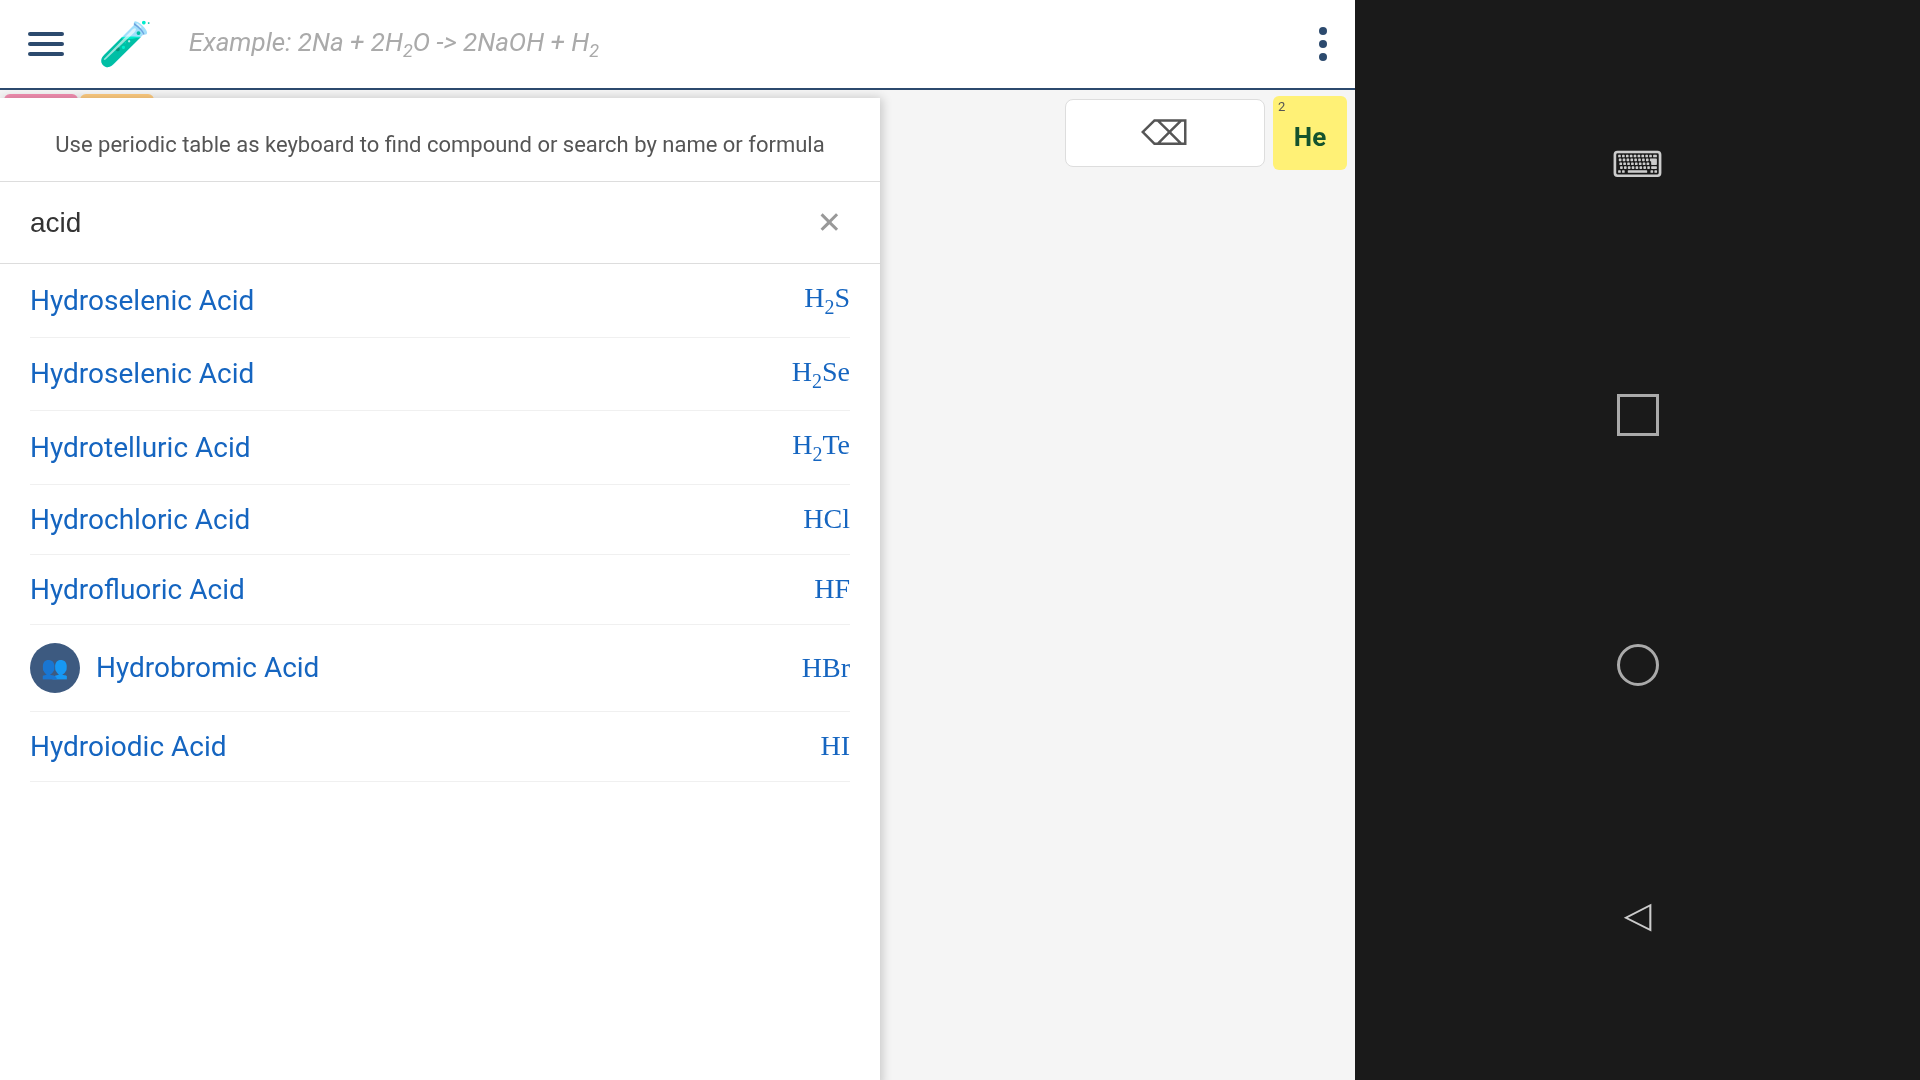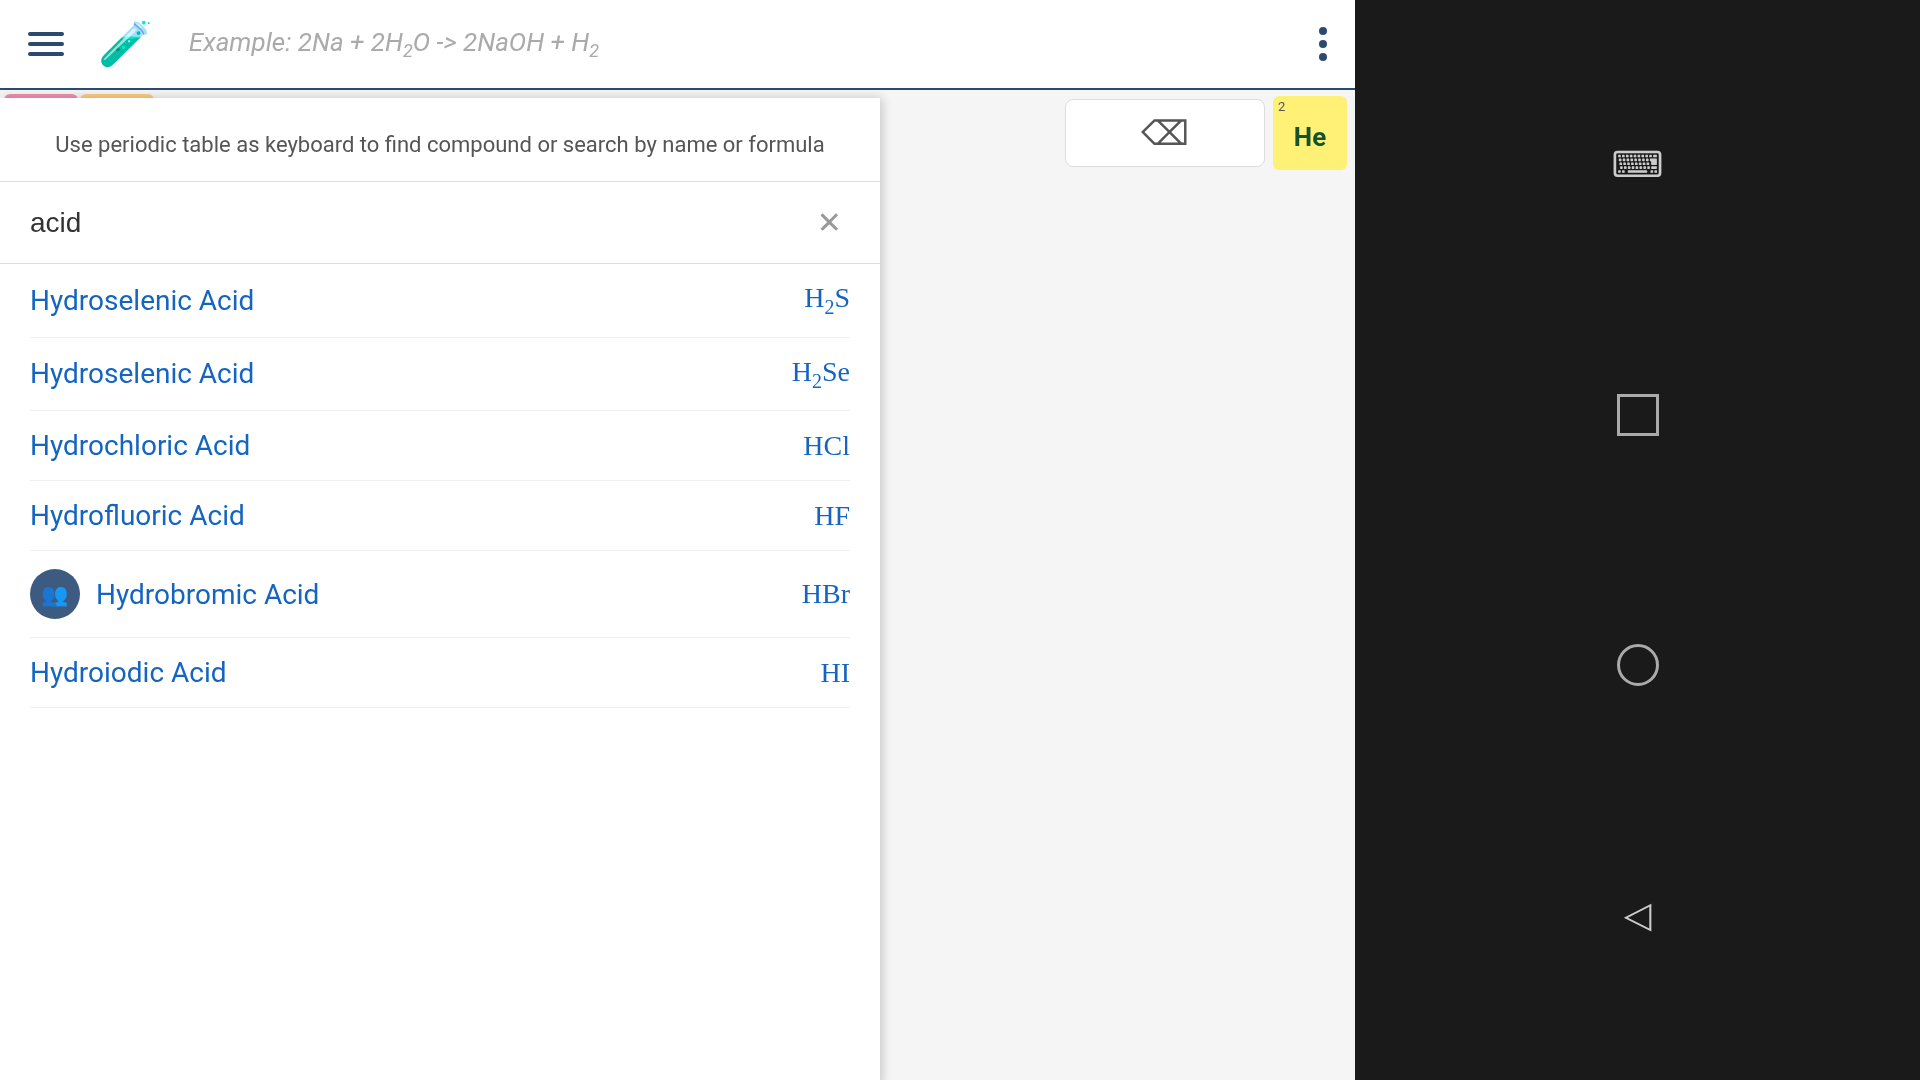--- a/index.html
+++ b/index.html
@@ -374,20 +374,24 @@
       <div id="results-list">
         <div class="result-item">
           <span class="name">Hydroselenic Acid</span>
           <span class="formula">H<sub class="sub">2</sub>S</span>
         </div>
         <div class="result-item">
           <span class="name">Hydroselenic Acid</span>
           <span class="formula">H<sub class="sub">2</sub>Se</span>
         </div>
         <div class="result-item">
+          <span class="name">Hydrotelluric Acid</span>
+          <span class="formula">H<sub class="sub">2</sub>Te</span>
+        </div>
+        <div class="result-item">
           <span class="name">Hydrochloric Acid</span>
           <span class="formula">HCl</span>
         </div>
         <div class="result-item">
           <span class="name">Hydrofluoric Acid</span>
           <span class="formula">HF</span>
         </div>
         <div class="result-item">
           <div style="display:flex; align-items:center; gap:16px;">
             <div style="width:50px;height:50px;background:#3d5a80;border-radius:50%;display:flex;align-items:center;justify-content:center;color:white;font-size:22px;">👥</div>

